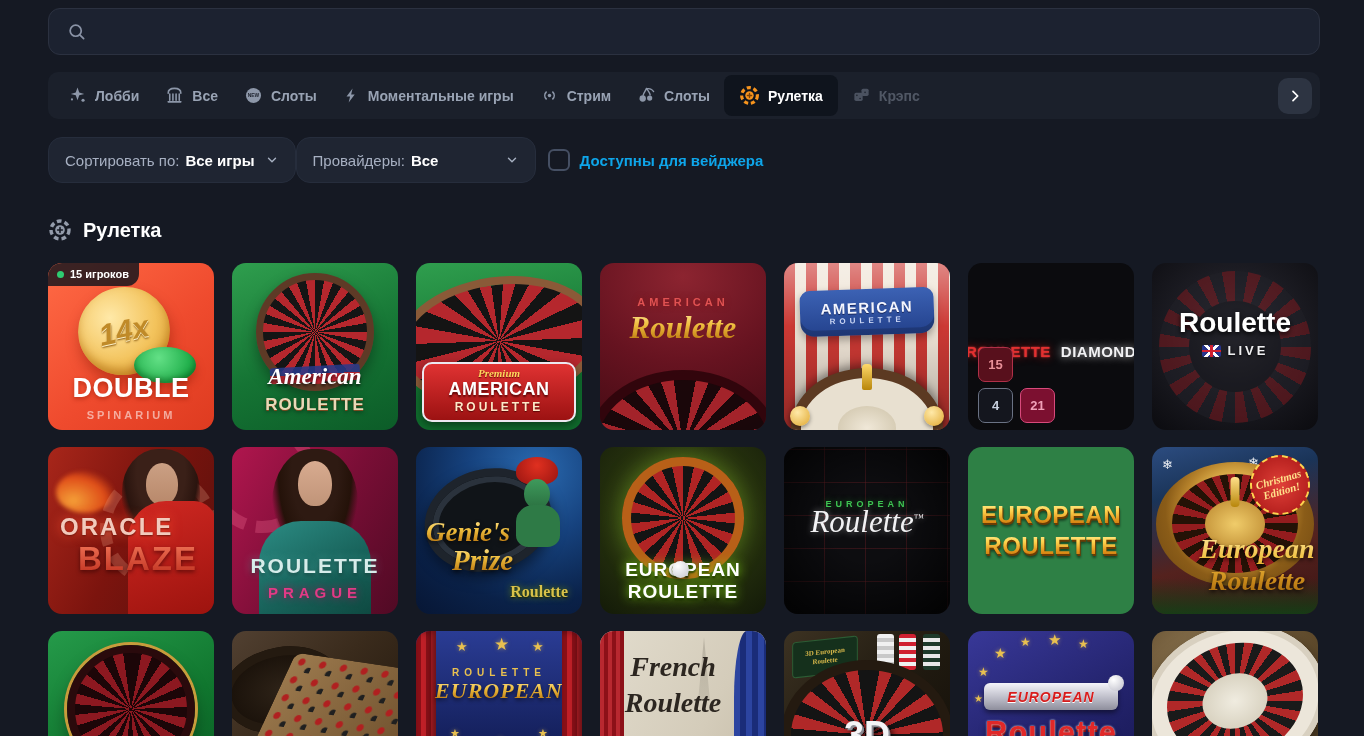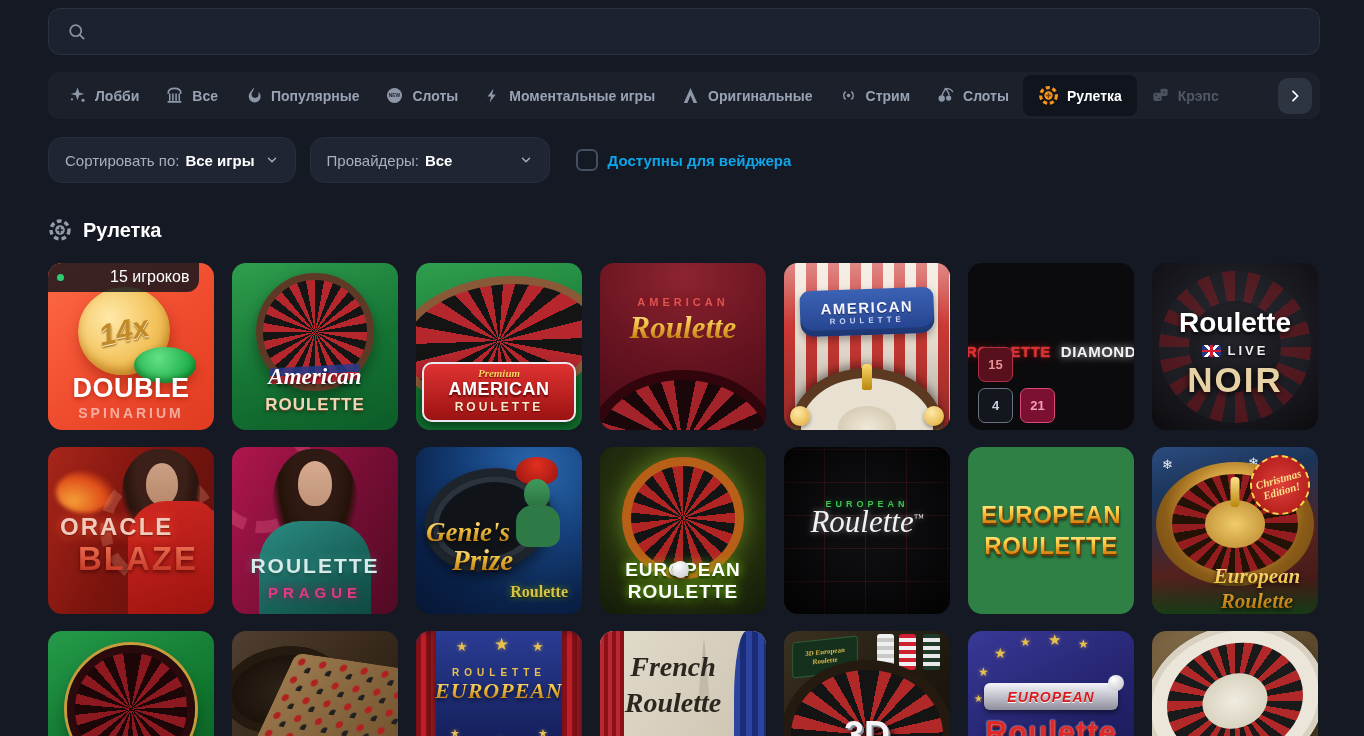--- a/index.html
+++ b/index.html
@@ -20,21 +20,21 @@
     display:flex; align-items:center; padding:0 8px; gap:2px; position:relative; }
   .tab { display:flex; align-items:center; gap:8px; padding:9px 12px; border-radius:8px;
     color:#99a3b4; font-size:14px; font-weight:600; white-space:nowrap; cursor:pointer; }
   .tab svg { color:#8d97a9; }
   .tab.active { background:#0f141d; color:#ffffff; padding:10px 15px; }
   .tab.faded { opacity:.42; }
   .nextbtn { margin-left:auto; width:34px; height:36px; background:#2d3442; border-radius:10px;
     display:flex; align-items:center; justify-content:center; cursor:pointer; }
 
   
-  .filters { margin-top:18px; display:flex; align-items:center; gap:14px; }
+  .filters { margin-top:18px; display:flex; align-items:center; }
   .pill { height:46px; background:#1f2532; border:1px solid #262d3c; border-radius:14px;
     display:flex; align-items:center; gap:6px; padding:0 16px; color:#a7b0c2; font-size:15px; cursor:pointer; }
   .pill b { color:#ffffff; font-weight:700; }
   .pill.providers { width:240px; }
   .pill .chev { margin-left:4px; color:#a7b0c2; }
   .pill.providers .chev { margin-left:auto; }
   .wager { display:flex; align-items:center; gap:10px; margin-left:12px; cursor:pointer; }
   .checkbox { width:22px; height:22px; border:2px solid #454f63; border-radius:6px; background:transparent; }
   .wager span { color:#0ea5e9; font-size:15px; font-weight:600; }
 
@@ -51,33 +51,33 @@
   .goldtxt { background:linear-gradient(#ffe9a0 0%,#f0c040 40%,#c8881a 75%,#a0640c 100%);
     -webkit-background-clip:text; background-clip:text; color:transparent; }
   .ctr { left:0; right:0; text-align:center; }
   .star { color:#e8c050; text-shadow:0 0 4px rgba(232,192,80,.6); }
 
   
   .t0 { background:linear-gradient(140deg,#ff6a45 0%,#ef4b2e 55%,#de3b20 100%); }
   .t0 .badge { top:0; left:0; background:rgba(16,20,28,.82); border-radius:14px 0 12px 0;
     padding:5px 10px 6px 9px; display:flex; align-items:center; gap:6px; z-index:3; }
   .t0 .badge i { width:7px; height:7px; border-radius:50%; background:#2ecc71; }
-  .t0 .badge span { color:#fff; font-size:16px; font-weight:400; position:static;margin-left:40px; }
+  .t0 .badge span { color:#fff; font-size:11px; font-weight:700; position:static; }
   .t0 .coin { left:30px; top:24px; width:92px; height:88px; border-radius:50%;
     background:radial-gradient(circle at 38% 32%,#ffe9a8,#f3c35c 55%,#d99a2e);
     box-shadow:0 8px 14px rgba(120,20,0,.4), inset 0 -6px 10px rgba(160,90,0,.5);
     transform:rotate(-12deg); display:flex; align-items:center; justify-content:center; }
   .t0 .coin b { position:static; font-size:30px; font-style:italic; font-weight:800; color:#c08a28;
     text-shadow:0 1px 0 #fff3c8, 0 2px 2px #8a5a10; }
   .t0 .chipg { right:18px; top:84px; width:62px; height:36px; border-radius:50%;
     background:radial-gradient(circle at 40% 30%,#63e086,#21b04c 70%,#158a38);
     box-shadow:0 6px 10px rgba(120,20,0,.35), inset 0 -4px 6px rgba(0,80,20,.5); }
   .t0 .tt { bottom:26px; font-size:27px; font-weight:800; color:#fff; letter-spacing:.5px;
     text-shadow:0 2px 4px rgba(140,20,0,.5); }
-  .t0 .st { bottom:9px; font-size:14px; font-weight:700; letter-spacing:3px; color:rgba(255,255,255,.55); }
+  .t0 .st { bottom:9px; font-size:11px; font-weight:700; letter-spacing:3px; color:rgba(255,255,255,.55); }
 
   
   .t1 { background:linear-gradient(160deg,#2f9e4e 0%,#157434 55%,#0c5c28 100%); }
   .t1 .wheel { left:24px; top:10px; width:118px; height:118px; border-radius:50%; border:7px solid #5e3a26;
     background:repeating-conic-gradient(#151515 0deg 10deg,#b5272d 10deg 20deg);
     box-shadow:0 6px 14px rgba(0,0,0,.35); }
   .t1 .wheel i { inset:22%; border-radius:50%;
     background:radial-gradient(circle at 38% 34%,#f2f2f6,#b9bcc4 55%,#8e929c); }
   .t1 .flagbar { left:38px; right:38px; bottom:48px; height:16px; transform:rotate(-3deg); border-radius:3px;
     background:linear-gradient(#26398c 0 50%,#c02030 50% 100%); opacity:.85; }
@@ -265,21 +265,21 @@
   .t13 .bdg { right:8px; top:8px; width:60px; height:60px; border-radius:50%;
     background:radial-gradient(#e04038,#a81616); border:2px dashed #ffd34e; transform:rotate(-16deg);
     display:flex; flex-direction:column; align-items:center; justify-content:center; z-index:3; }
   .t13 .bdg b { position:static; font-style:italic; font-weight:800; font-size:11px; color:#ffe08a;
     font-family:"Liberation Serif", serif; }
   .t13 .snow { color:rgba(255,255,255,.9); font-size:13px; }
   .t13 .s1 { left:10px; top:10px; } .t13 .s2 { left:52px; top:26px; font-size:9px; }
   .t13 .s3 { left:96px; top:8px; } .t13 .s4 { left:8px; top:52px; font-size:10px; }
   .t13 .garl { left:0; right:0; bottom:0; height:36px;
     background:linear-gradient(transparent,rgba(16,66,22,.85)); }
-  .t13 .sc { bottom:0; font-style:italic; font-weight:800; font-size:21px;
+  .t13 .sc { bottom:17px; font-style:italic; font-weight:800; font-size:28px;
     filter:drop-shadow(0 2px 2px rgba(0,0,0,.8)); z-index:2;padding-left:44px; }
 
   
   .t14 { background:linear-gradient(150deg,#259a4a 0%,#11772f 55%,#0a5c24 100%); }
   .t14 .wheel { left:50%; top:47%; transform:translate(-50%,-50%); width:128px; height:128px; border-radius:50%;
     border:8px solid #2a0a0c; background:repeating-conic-gradient(#1c0608 0 11deg,#8c1820 11deg 22deg);
     box-shadow:0 0 0 3px #c89c3c, 0 10px 18px rgba(0,0,0,.4); }
   .t14 .wheel i { inset:26%; border-radius:50%; background:radial-gradient(#3c0e12,#1a0406);
     box-shadow:inset 0 0 0 3px #7c1a20; }
 
@@ -388,43 +388,31 @@
     </div>
     <div class="tab">
       <svg width="19" height="19" viewBox="0 0 24 24" fill="none" stroke="currentColor" stroke-width="2" stroke-linecap="round">
           <path d="M4 9c0-4 3.6-6 8-6s8 2 8 6"></path>
           <path d="M4 20h16"></path>
           <path d="M6 10v8M10 10v8M14 10v8M18 10v8"></path>
         </svg>
       <span>Все</span>
     </div>
     <div class="tab">
-      <svg width="19" height="19" viewBox="0 0 24 24" fill="currentColor">
-          <path d="M12 2c1.5 3.5-2.5 5-2.5 8.5a4.5 4.5 0 009 0c0-1.5-.8-2.8-.8-2.8 2 1 3.3 3.2 3.3 5.6A7.5 7.5 0 116 13.3C6 8.5 10 7 12 2z"></path>
-        </svg>
-      <span>Популярные</span>
-    </div>
-    <div class="tab">
       <svg width="19" height="19" viewBox="0 0 24 24">
           <circle cx="12" cy="12" r="9.5" fill="currentColor"></circle>
           <text x="12" y="14.4" text-anchor="middle" font-size="6.2" font-weight="bold" fill="#1b202b" font-family="Liberation Sans, sans-serif">NEW</text>
         </svg>
       <span>Слоты</span>
     </div>
     <div class="tab">
       <svg width="17" height="19" viewBox="0 0 24 24" fill="currentColor">
           <path d="M13.5 2L5 13.5h5L8 22l8.5-11.5h-5z"></path>
         </svg>
       <span>Моментальные игры</span>
-    </div>
-    <div class="tab">
-      <svg width="19" height="19" viewBox="0 0 24 24" fill="currentColor">
-          <path d="M12 2.5l8.5 19h-4.6L12 12l-3.9 9.5H3.5z"></path>
-        </svg>
-      <span>Оригинальные</span>
     </div>
     <div class="tab">
       <svg width="19" height="19" viewBox="0 0 24 24" fill="none" stroke="currentColor" stroke-width="2" stroke-linecap="round">
           <circle cx="12" cy="12" r="2.2" fill="currentColor" stroke="none"></circle>
           <path d="M7.8 16.2a6 6 0 010-8.4M16.2 7.8a6 6 0 010 8.4"></path>
         </svg>
       <span>Стрим</span>
     </div>
     <div class="tab">
       <svg width="19" height="19" viewBox="0 0 24 24">
@@ -550,21 +538,20 @@
 
     <div class="tile t6">
       <div class="ring">
           <i></i>
         </div>
       <div class="r ctr">Roulette</div>
       <div class="lr">
         <span class="flag"></span>
         <span class="lv">LIVE</span>
       </div>
-      <div class="n ctr">NOIR</div>
     </div>
 
     <div class="tile t7">
       <div class="fire"></div>
       <div class="fw"></div>
       <div class="hair"></div>
       <div class="head"></div>
       <div class="dress"></div>
       <div class="o1">ORACLE</div>
       <div class="o2">BLAZE</div>

